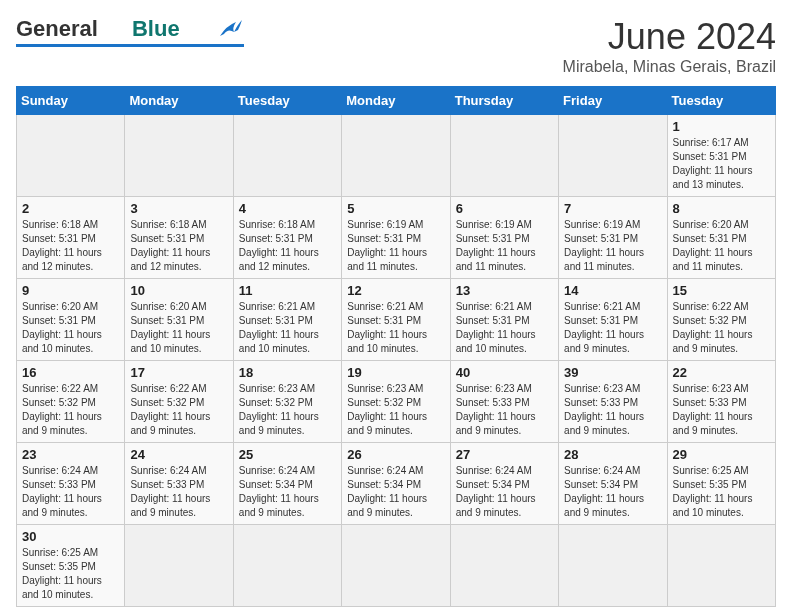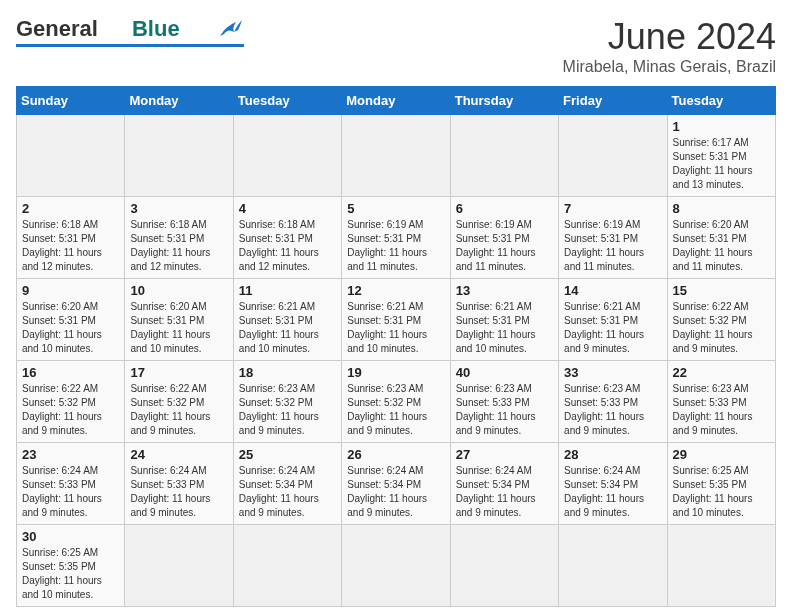--- a/index.html
+++ b/index.html
@@ -259,21 +259,21 @@
 Sunset: 5:32 PM
 Daylight: 11 hours and 9 minutes.</div>
         </td>
         <td>
           <div class="day-number">40</div>
           <div class="day-info" style="white-space: pre-line;">Sunrise: 6:23 AM
 Sunset: 5:33 PM
 Daylight: 11 hours and 9 minutes.</div>
         </td>
         <td>
-          <div class="day-number">33</div>
+          <div class="day-number">39</div>
           <div class="day-info" style="white-space: pre-line;">Sunrise: 6:23 AM
 Sunset: 5:33 PM
 Daylight: 11 hours and 9 minutes.</div>
         </td>
         <td>
           <div class="day-number">22</div>
           <div class="day-info" style="white-space: pre-line;">Sunrise: 6:23 AM
 Sunset: 5:33 PM
 Daylight: 11 hours and 9 minutes.</div>
         </td>

